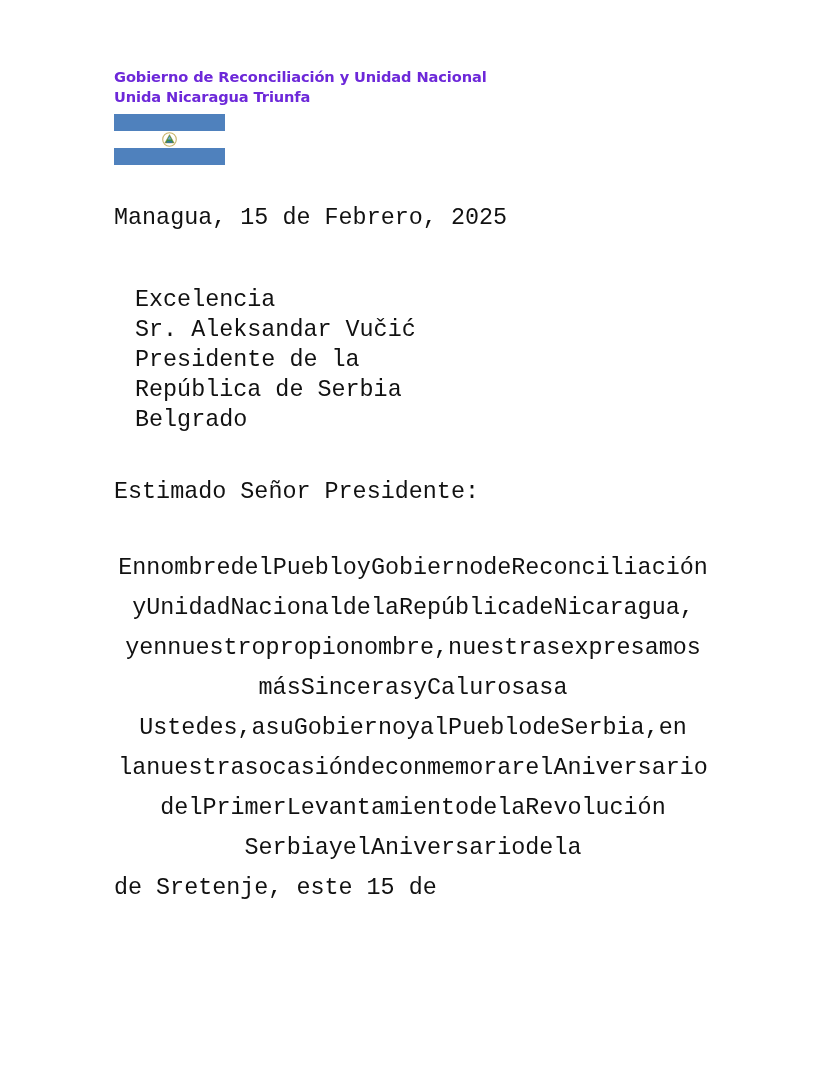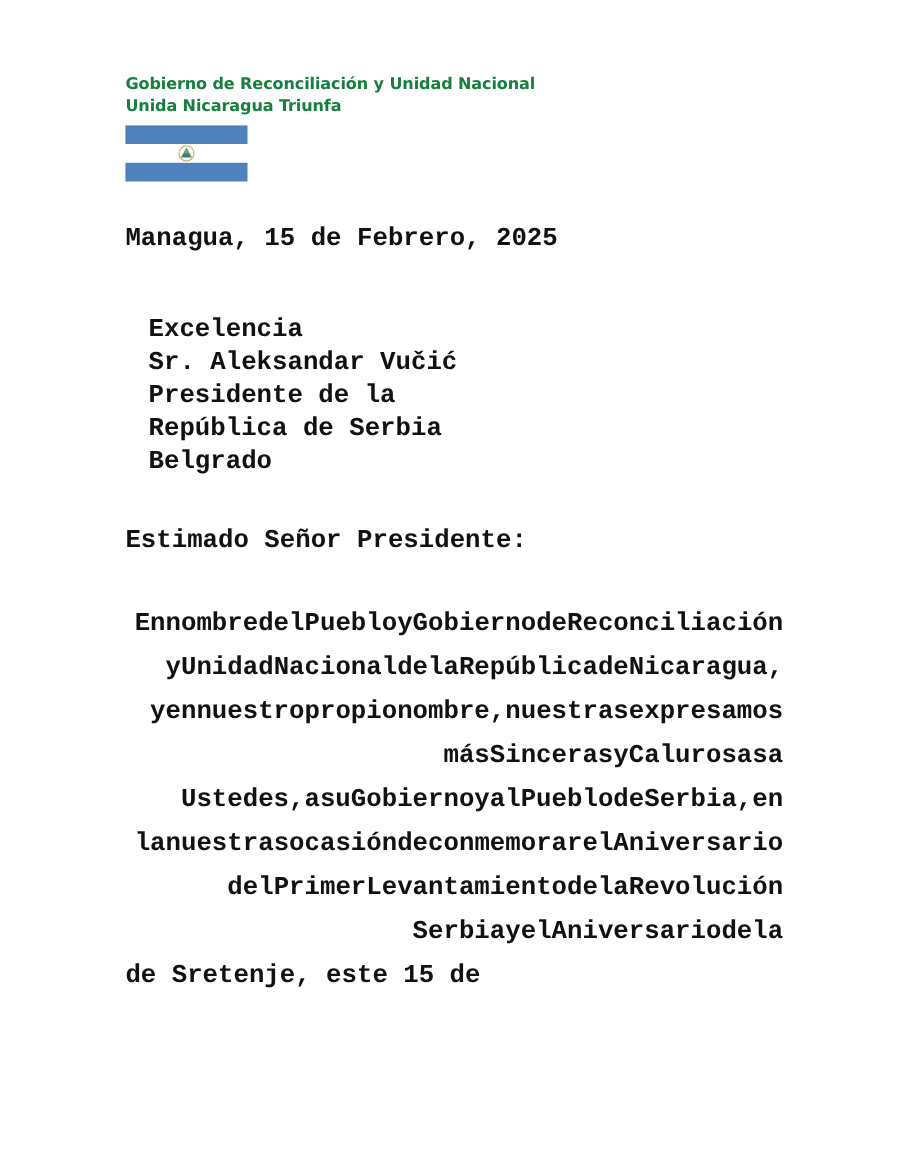--- a/index.html
+++ b/index.html
@@ -22,21 +22,21 @@
       background: #ffffff;
     }
     .header {
       position: absolute;
       left: 114px;
       top: 67px;
       font-family: "DejaVu Sans", sans-serif;
       font-weight: bold;
       font-size: 14.6px;
       line-height: 20px;
-      color: #15803d;
+      color: #6d28d9;
       letter-spacing: -0.1px;
     }
     .header div { white-space: nowrap; }
 
     .flag {
       position: absolute;
       left: 114px;
       top: 114px;
       width: 111px;
       height: 51px;
@@ -48,21 +48,21 @@
     .flag .emblem {
       position: absolute;
       left: 46px;
       top: 17px;
       width: 19px;
       height: 17px;
     }
 
     .mono {
       font-family: "Liberation Mono", "DejaVu Sans Mono", monospace;
-      font-weight: bold;
+      font-weight: normal;
       font-size: 23.4px;
       color: #111111;
     }
     .date {
       position: absolute;
       left: 114px;
       top: 203px;
       line-height: 30px;
       white-space: nowrap;
     }
@@ -86,21 +86,21 @@
       top: 548px;
       width: 598px;
       line-height: 40px;
     }
     .body-text .line {
       height: 40px;
       text-align: justify;
       text-align-last: justify;
       white-space: nowrap;
       display: flex;
-      justify-content: flex-end;
+      justify-content: center;
     }
     .body-text .line.last {
       justify-content: flex-start;
     }
     .body-text .line span.w { display: inline-block; }
     .body-text .line.last span.w { margin-right: 14px; }
   </style>
 </head>
 <body>
 

